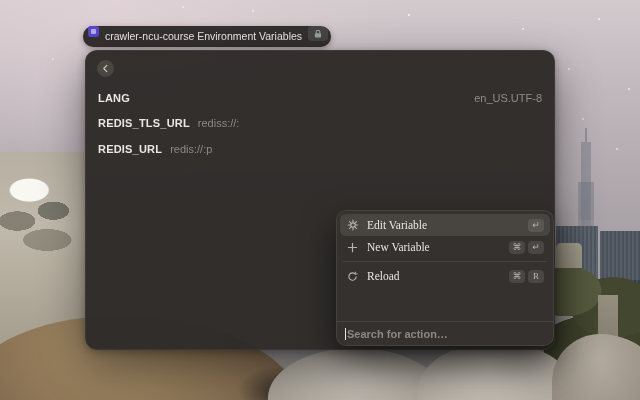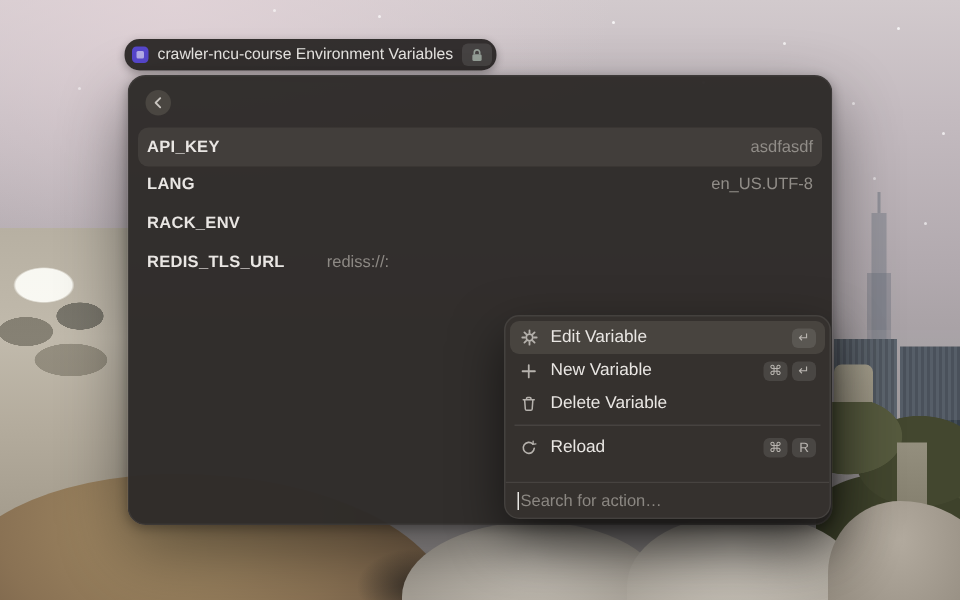--- a/index.html
+++ b/index.html
@@ -51,64 +51,64 @@
     box-shadow:318px 38px 0 rgba(255,255,255,.7),408px 14px 0 rgba(255,255,255,.8),
       468px 54px 0 rgba(255,255,255,.6),522px 28px 0 rgba(255,255,255,.75),
       598px 18px 0 rgba(255,255,255,.8),568px 68px 0 rgba(255,255,255,.6),
       628px 88px 0 rgba(255,255,255,.7),348px 88px 0 rgba(255,255,255,.55),
       252px 10px 0 rgba(255,255,255,.7),182px 6px 0 rgba(255,255,255,.6),
       616px 148px 0 rgba(255,255,255,.6),52px 58px 0 rgba(255,255,255,.5),
       142px 38px 0 rgba(255,255,255,.55),582px 118px 0 rgba(255,255,255,.5);}
 
   
   .pill{position:absolute;left:83px;top:26px;height:21px;border-radius:10px;
-    background:rgba(39,36,34,.93);display:flex;align-items:center;gap:6px;
+    background:rgba(39,36,34,.93);display:flex;align-items:flex-start;gap:6px;
     padding:0 3px 0 5px;box-shadow:0 2px 6px rgba(0,0,0,.3);}
   .pill-ext{width:11px;height:11px;border-radius:3px;background:#5747cd;
     display:flex;align-items:center;justify-content:center;flex:0 0 auto;}
   .pill-ext i{display:block;width:5px;height:5px;border-radius:1px;background:rgba(255,255,255,.55);}
   .pill-title{font-size:10.5px;color:#e9e7e4;white-space:nowrap;line-height:21px;}
   .pill-lock{width:20px;height:15px;border-radius:4px;background:rgba(255,255,255,.10);
     display:flex;align-items:center;justify-content:center;color:#98a29a;flex:0 0 auto;}
 
   
   .window{position:absolute;left:85px;top:50px;width:470px;height:300px;border-radius:12px;
     background:rgba(45,42,40,.97);border:1px solid rgba(255,255,255,.05);box-sizing:border-box;
     box-shadow:0 18px 45px rgba(0,0,0,.45),0 2px 8px rgba(0,0,0,.3);}
   .back-btn{position:absolute;left:11px;top:9px;width:17px;height:17px;border-radius:50%;
     background:#4a4641;color:#c9c5c0;display:flex;align-items:center;justify-content:center;cursor:default;}
   .rows{position:absolute;left:6px;right:6px;top:34px;}
   .row{height:25.6px;display:flex;align-items:center;padding:0 6px;border-radius:7px;}
   .row.selected{background:#423e3b;}
   .row-name{font-size:11px;font-weight:600;color:#e9e6e3;letter-spacing:.2px;white-space:nowrap;}
-  .row-sub{font-size:11px;color:#8d8984;margin-left:28px;white-space:nowrap;}
+  .row-sub{font-size:11px;color:#8d8984;margin-left:8px;white-space:nowrap;}
   .row-value{margin-left:auto;font-size:11px;color:#918d88;white-space:nowrap;}
 
   
   .menu{position:absolute;left:336px;top:210px;width:218px;height:136px;border-radius:10px;
     background:#35312e;border:1px solid rgba(255,255,255,.08);box-sizing:border-box;
     box-shadow:0 14px 34px rgba(0,0,0,.55);}
   .menu-content{position:absolute;left:0;right:0;top:0;height:111px;overflow:hidden;
     padding:3px 3px 0;box-sizing:border-box;}
   .menu-item{height:22px;display:flex;align-items:center;gap:8px;padding:0 6px;border-radius:6px;
-    color:#e9e6e3;font-size:11.5px;}
+    color:#e9e6e3;font-size:11.5px;font-family:Liberation Serif, serif;}
   .menu-item.selected{background:#48443f;}
   .mi-icon{width:13px;height:13px;display:flex;align-items:center;justify-content:center;
     color:#b6b2ad;flex:0 0 auto;}
   .mi-keys{margin-left:auto;display:flex;gap:3px;}
   .kbd{min-width:10px;height:13px;padding:0 3px;border-radius:4px;background:rgba(255,255,255,.10);
     color:#b8b4af;font-size:9px;display:flex;align-items:center;justify-content:center;}
   .menu-divider{height:1px;background:rgba(255,255,255,.09);margin:3px 3px;}
   .menu-section{font-size:10.5px;color:#9c9893;padding:5px 6px 4px;}
   .menu-search{position:absolute;left:0;right:0;bottom:0;height:24px;box-sizing:border-box;
     border-top:1px solid rgba(255,255,255,.09);display:flex;align-items:center;gap:1px;
     padding:0 8px;background:#35312e;border-radius:0 0 9px 9px;}
   .caret{width:1px;height:12px;background:#e9e7e3;flex:0 0 auto;}
   .menu-search input{flex:1;background:transparent;border:none;outline:none;margin:0;padding:0;
-    color:#dcd9d5;font-size:11px;font-family:inherit;caret-color:#fff;}
+    color:#dcd9d5;font-size:11px;font-family:inherit;caret-color:#fff;font-weight:bold;}
   .menu-search input::placeholder{color:#8b8782;}
   svg{display:block;}
 </style>
 </head>
 <body>
 
 <div class="sky"></div>
 <div class="tower"></div>
 <div class="bldg-a"></div>
 <div class="bldg-b"></div>
@@ -138,35 +138,31 @@
 </div>
 
 <div class="window">
   <div class="back-btn">
     <svg width="7" height="9" viewBox="0 0 8 10">
       <path d="M5.5 1.5 L2 5 L5.5 8.5" fill="none" stroke="currentColor" stroke-width="1.4" stroke-linecap="round" stroke-linejoin="round"></path>
     </svg>
   </div>
 
   <div class="rows">
-    <div class="row selected">
-      <span class="row-name">API_KEY</span>
-      <span class="row-value">asdfasdf</span>
-    </div>
     <div class="row">
       <span class="row-name">LANG</span>
       <span class="row-value">en_US.UTF-8</span>
     </div>
     <div class="row">
-      <span class="row-name">RACK_ENV</span>
-      <span class="row-value"></span>
-    </div>
-    <div class="row">
       <span class="row-name">REDIS_TLS_URL</span>
       <span class="row-sub">rediss://:</span>
+    </div>
+    <div class="row">
+      <span class="row-name">REDIS_URL</span>
+      <span class="row-sub">redis://:p</span>
     </div>
   </div>
 </div>
 
 <div class="menu">
   <div class="menu-content">
 
     <div class="menu-item selected">
       <span class="mi-icon">
         <svg width="12" height="12" viewBox="0 0 12 12" stroke="currentColor" fill="none" stroke-width="1.2" stroke-linecap="round">
@@ -186,29 +182,20 @@
           <path d="M6 1.5 V10.5 M1.5 6 H10.5"></path>
         </svg>
       </span>
       <span>New Variable</span>
       <span class="mi-keys">
         <span class="kbd">⌘</span>
         <span class="kbd">↵</span>
       </span>
     </div>
 
-    <div class="menu-item">
-      <span class="mi-icon">
-        <svg width="11" height="12" viewBox="0 0 12 12" stroke="currentColor" fill="none" stroke-width="1.1" stroke-linecap="round" stroke-linejoin="round">
-          <path d="M2 3.2 H10 M4.4 3.2 V2.3 a0.7 0.7 0 0 1 .7-.7 h1.8 a0.7 0.7 0 0 1 .7.7 V3.2 M3 3.2 l.5 6.8 a1 1 0 0 0 1 .9 h3 a1 1 0 0 0 1-.9 l.5-6.8"></path>
-        </svg>
-      </span>
-      <span>Delete Variable</span>
-      <span class="mi-keys"></span>
-    </div>
 
     <div class="menu-divider"></div>
 
 
     <div class="menu-item">
       <span class="mi-icon">
         <svg width="11" height="11" viewBox="0 0 12 12" fill="none" stroke="currentColor" stroke-width="1.2" stroke-linecap="round">
           <path d="M10 6.4 a4 4 0 1 1 -1.1 -3.1"></path>
           <path d="M9.2 1.2 L9.1 3.5 L11.2 3.2" stroke-width="1"></path>
         </svg>

